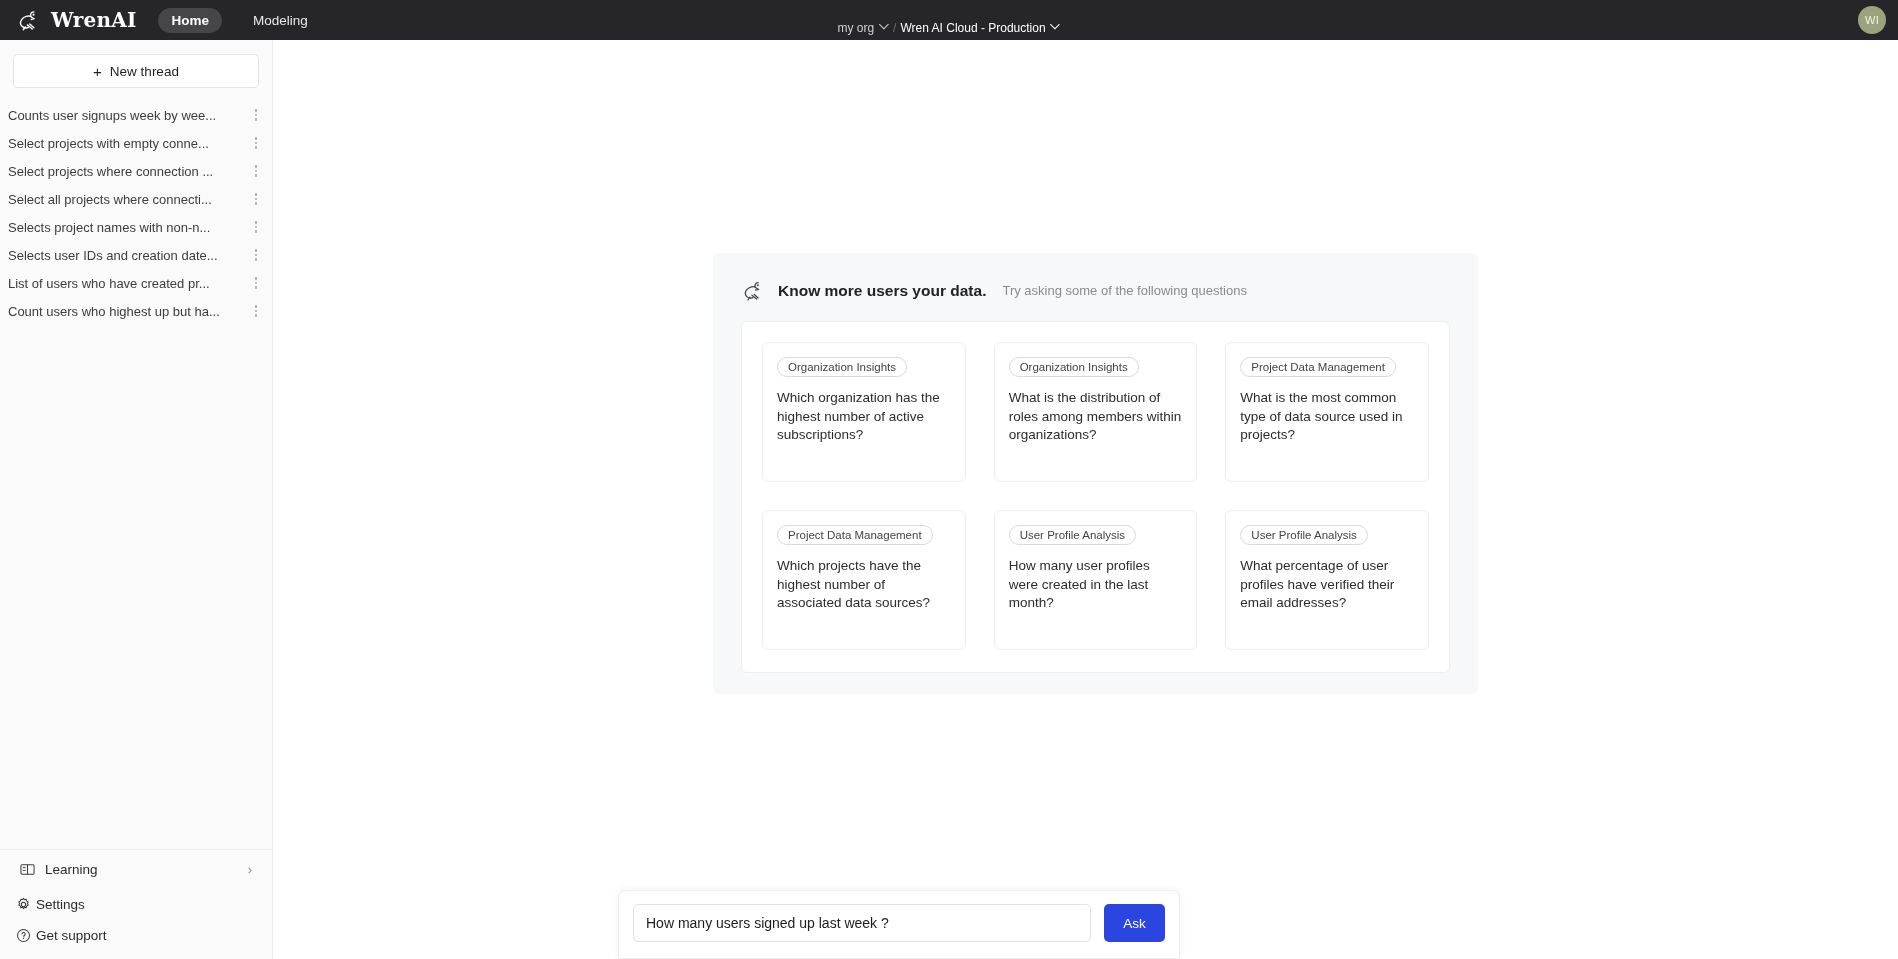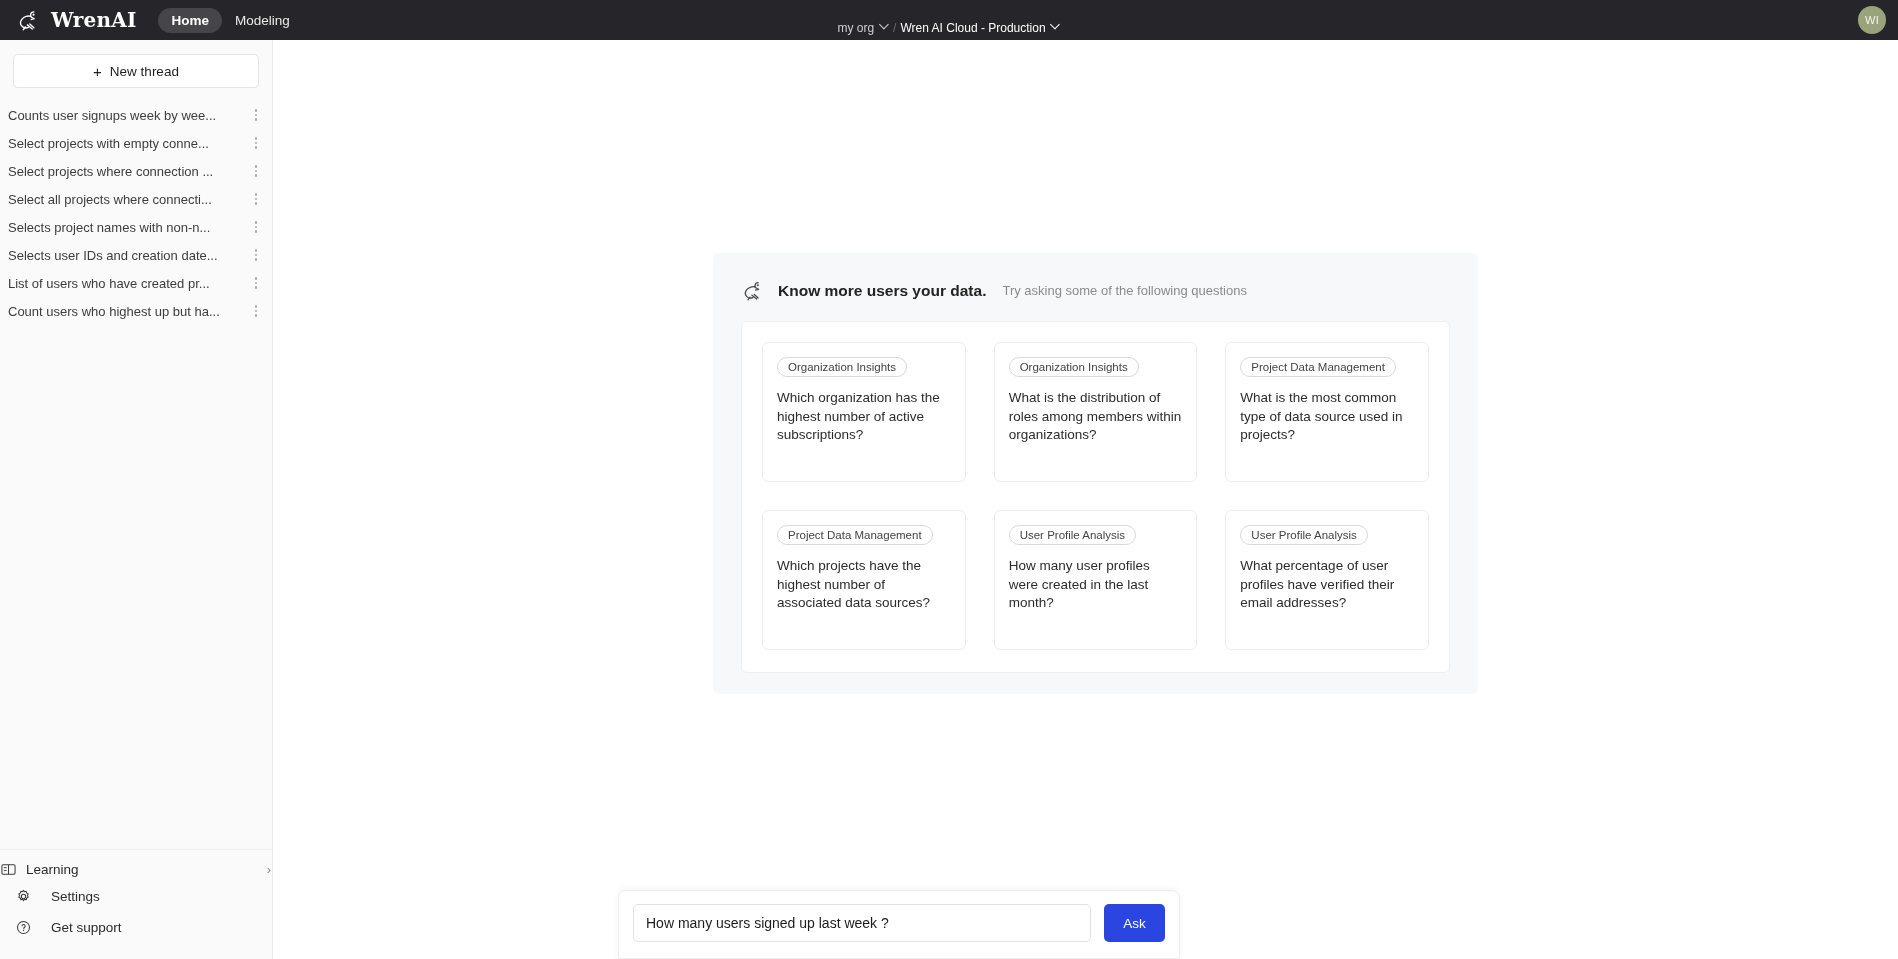--- a/index.html
+++ b/index.html
@@ -22,21 +22,21 @@
   .brand {
     display: flex; align-items: center; gap: 9px;
     margin-left: 16px;
   }
   .brand-logo { width: 26px; height: 26px; display: block; }
   .brand-name {
     color: #ffffff; font-size: 20px; font-weight: 700;
     font-family: "DejaVu Serif", serif;
     letter-spacing: .2px;
   }
-  .nav-group { display: flex; align-items: center; gap: 0; margin-left: 22px; }
+  .nav-group { display: flex; align-items: center; gap: 18px; margin-left: 22px; }
   .nav-item {
     color: #e8e8e8; font-size: 13.5px; padding: 5px 13px;
     border-radius: 14px; cursor: pointer; white-space: nowrap;
   }
   .nav-item.active { background: #45454a; color: #ffffff; font-weight: 700; }
 
   .org-area {
     position: absolute; left: 50%; top: 0; transform: translateX(-50%);
     height: 40px; display: flex; align-items: center; gap: 1px;
     color: #cfcfd2; font-size: 12px; white-space: nowrap; margin-top: 8px;
@@ -89,26 +89,26 @@
     width: 16px; flex: 0 0 16px; display: flex; flex-direction: column;
     align-items: center; gap: 2px; opacity: .55; cursor: pointer;
   }
   .dots-v i { width: 2.5px; height: 2.5px; background: #666; border-radius: 50%; display: block; }
 
   .sidebar-spacer { flex: 1 1 auto; }
 
   .bottom-nav { padding-bottom: 8px; }
   .learning-row {
     height: 40px; display: flex; align-items: center; gap: 10px;
-    padding: 0 1px; border-top: 1px solid #ededed;
+    padding: 0 20px; border-top: 1px solid #ededed;
     font-size: 13.5px; color: #2b2b2b; cursor: pointer;
   }
   .learning-row .arrow { margin-left: auto; color: #8a8a8a; font-size: 13px; }
   .bnav-row {
-    height: 31px; display: flex; align-items: flex-start; gap: 20px;
+    height: 31px; display: flex; align-items: center; gap: 5px;
     padding: 0 16px; font-size: 13.5px; color: #2b2b2b; cursor: pointer;
   }
   .ico { width: 15px; height: 15px; display: inline-flex; align-items: center; justify-content: center; flex: 0 0 15px; }
 
   
   .main {
     position: absolute; top: 40px; left: 273px;
     width: 1625px; height: 919px;
     background: #ffffff;
   }

